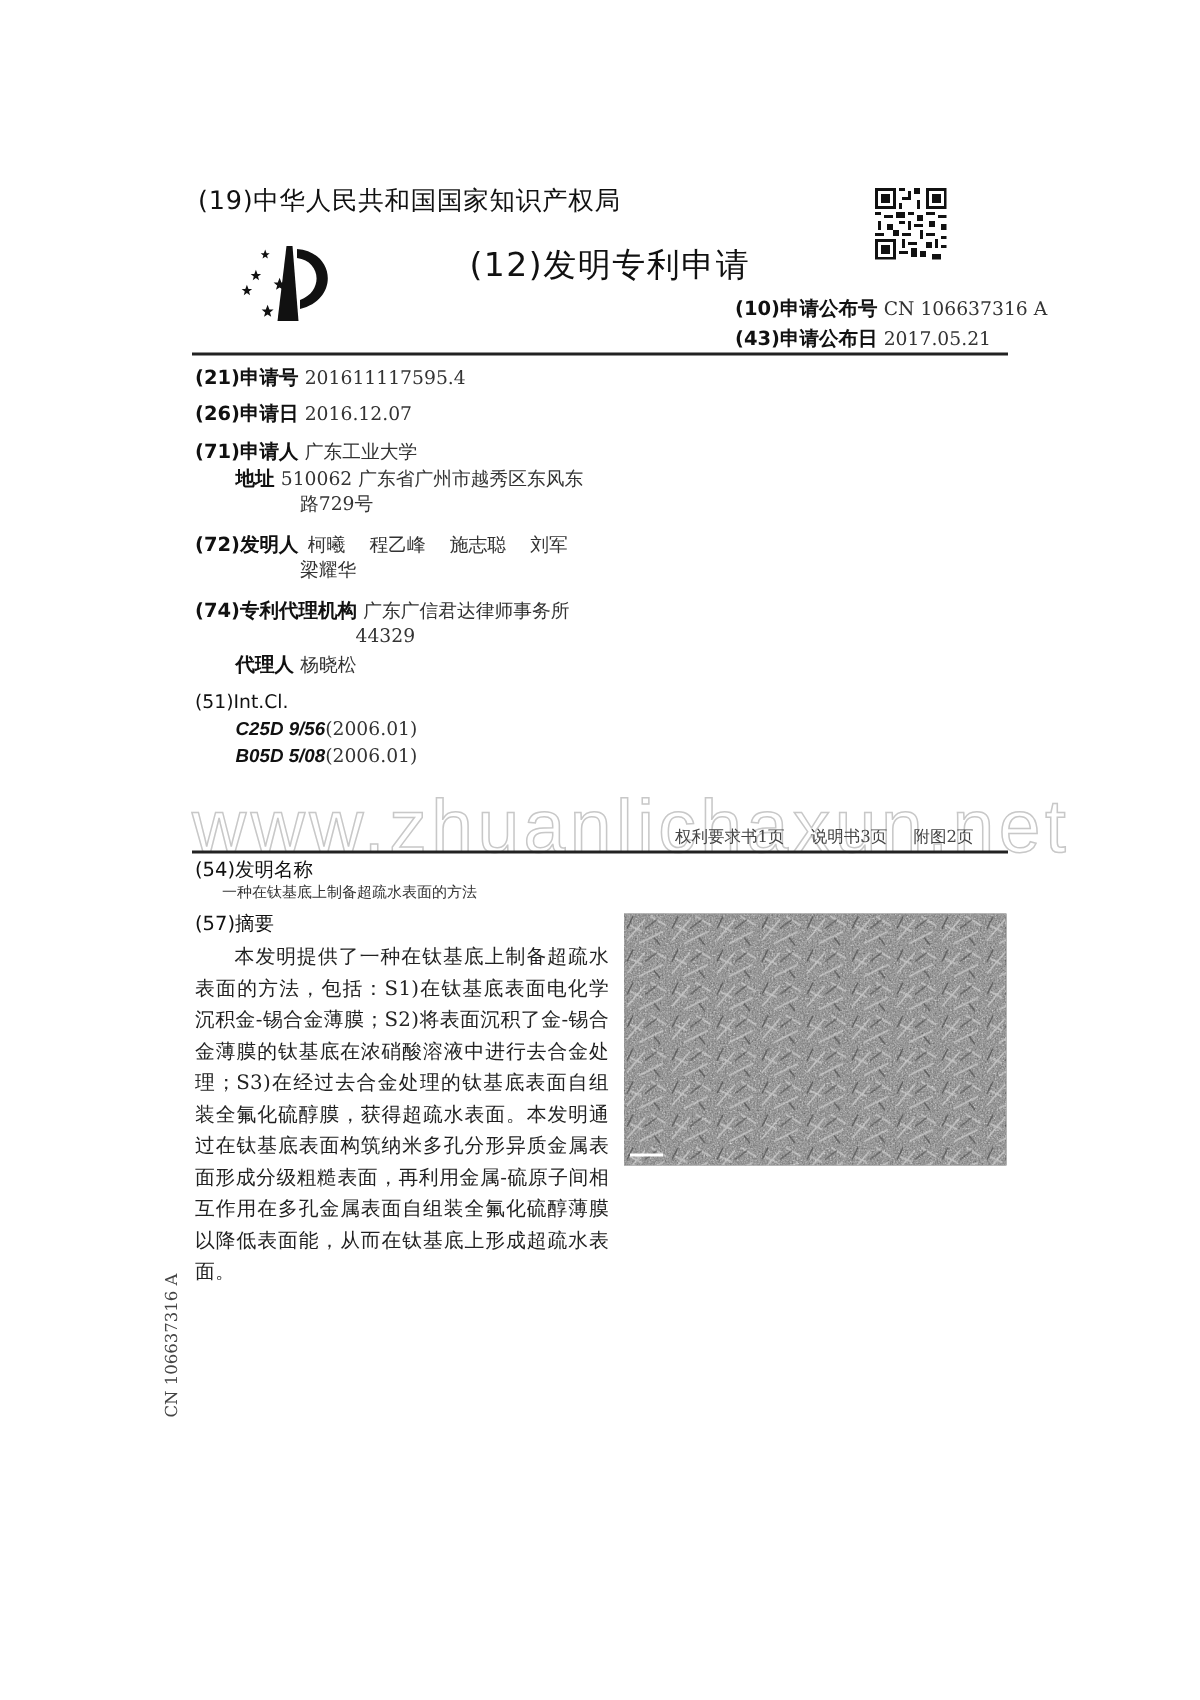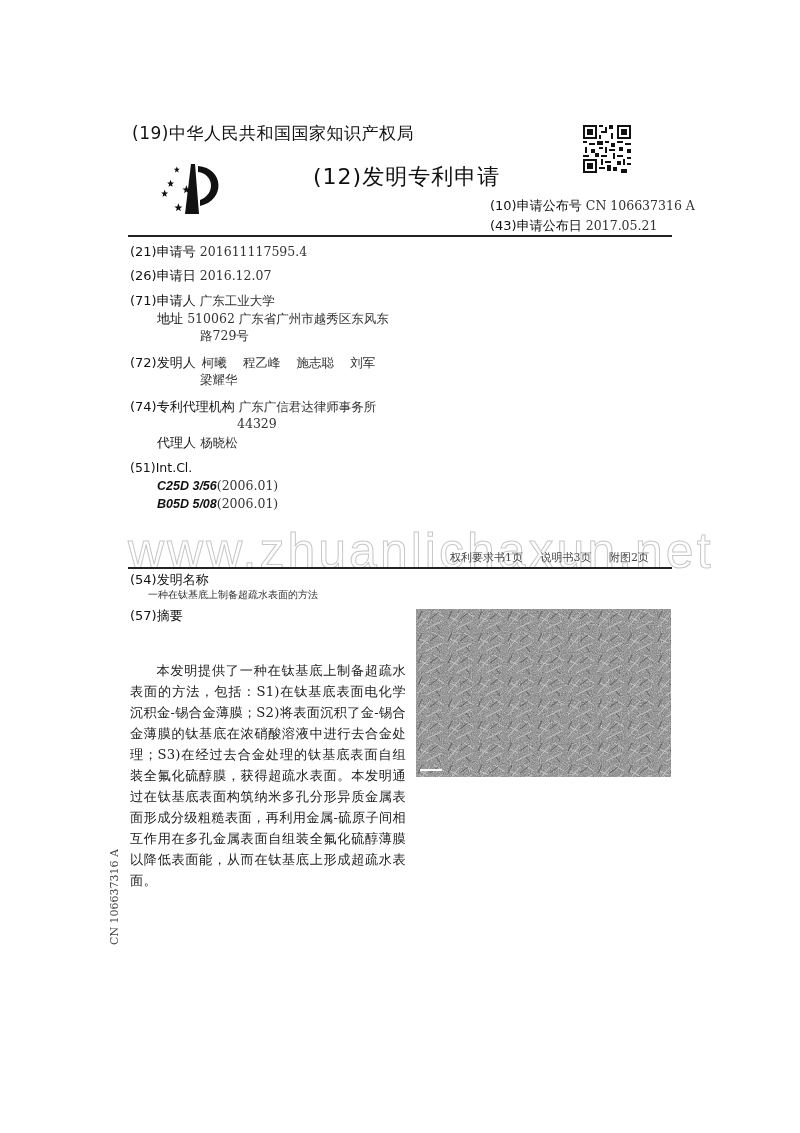--- a/index.html
+++ b/index.html
@@ -1,40 +1,40 @@
 <!DOCTYPE html>
 <html><head>
 <meta charset="utf-8">
 <style>
   html, body { margin:0; padding:0; background:#ffffff; }
   body { width:800px; height:1133px; position:relative; overflow:hidden;
          font-family:"DejaVu Sans", "Liberation Sans", sans-serif; color:#111; }
   .abs { position:absolute; }
-  .label { font-weight:normal; }
+  .label { font-weight:bold; }
   .hdr-office { left:132px; top:122px; font-size:17px; letter-spacing:0.5px; }
   .hdr-type { left:313px; top:162px; font-size:22px; letter-spacing:1px; }
   .logo { left:158px; top:160px; width:70px; height:56px; }
   .qr { left:583px; top:125px; width:48px; height:48px; }
   .pubno { left:490px; top:197px; font-size:13px; }
   .pubdate { left:490px; top:217px; font-size:13px; }
   .rule1 { left:128px; top:235px; width:544px; height:2px; background:#222; }
   .row { font-size:13px; white-space:nowrap; }
   .row .v { font-family:"DejaVu Serif","Liberation Serif",serif; font-size:12.5px; color:#333; }
   .ipc { font-size:12.5px; white-space:nowrap; }
   .ipc i { font-weight:bold; font-style:italic; font-family:"Liberation Sans",sans-serif; }
   .ipc .v { font-family:"DejaVu Serif","Liberation Serif",serif; color:#333;text-align:right; }
   .watermark { left:128px; top:522px; font-size:50px; color:#fff; letter-spacing:3px;
                -webkit-text-stroke:1px #c8c8c8; font-family:"Liberation Sans",sans-serif; white-space:nowrap; }
   .pages { left:450px; top:550px; font-size:11px; color:#444; white-space:nowrap;
            font-family:"DejaVu Serif","Liberation Serif",serif; }
   .pages span { margin-right:14px; }
   .rule2 { left:128px; top:567px; width:544px; height:2px; background:#222; }
   .sec-title { font-size:13px; font-weight:normal; }
   .title-text { left:148px; top:588px; font-size:10px; color:#333; font-family:"DejaVu Serif","Liberation Serif",serif; }
-  .abstract { left:130px; top:660px; width:276px; font-size:13.2px; line-height:21px; color:#222;
+  .abstract { left:130px; top:628px; width:276px; font-size:13.2px; line-height:21px; color:#222;
               font-family:"DejaVu Serif","Liberation Serif",serif; text-indent:2em; text-align:justify; letter-spacing:0.2px; }
   .sem { left:416px; top:609px; width:255px; height:168px; background:#7a7a7a; overflow:hidden; }
   .sidebar-id { left:108px; top:860px; font-size:11px; color:#444; transform:rotate(-90deg);
                 transform-origin:left top; white-space:nowrap; font-family:"DejaVu Serif","Liberation Serif",serif; }
 </style>
 </head>
 <body>
 
 <div class="abs hdr-office">
   <span>(19)</span><span>中华人民共和国国家知识产权局</span>
@@ -158,21 +158,21 @@
 </div>
 <div class="abs row" style="left:157px; top:434px;">
   <span class="label">代理人</span>
   <span class="v">杨晓松</span>
 </div>
 
 <div class="abs ipc" style="left:130px; top:460px;">
   <span>(51)Int.Cl.</span>
 </div>
 <div class="abs ipc" style="left:157px; top:478px;">
-  <i>C25D 3/56</i><span class="v">(2006.01)</span>
+  <i>C25D 9/56</i><span class="v">(2006.01)</span>
 </div>
 <div class="abs ipc" style="left:157px; top:496px;">
   <i>B05D 5/08</i><span class="v">(2006.01)</span>
 </div>
 
 <div class="abs watermark">www.zhuanlichaxun.net</div>
 <div class="abs pages">
   <span>权利要求书1页</span>
   <span>说明书3页</span>
   <span>附图2页</span>

